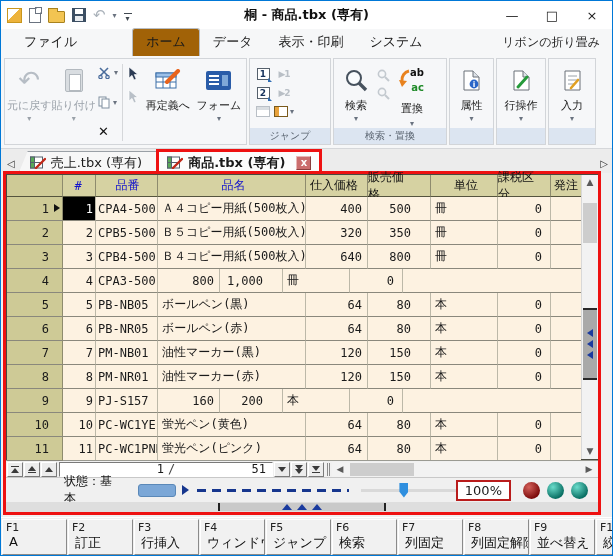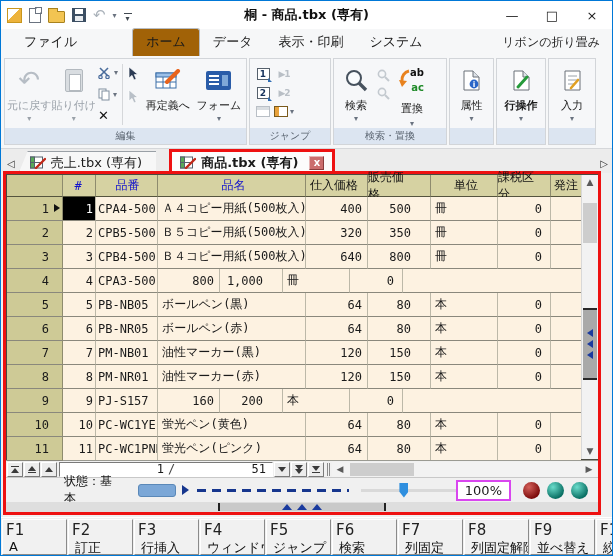--- a/index.html
+++ b/index.html
@@ -67,21 +67,21 @@
   .replace-icon { position:relative; width:26px; height:26px; }
   .replace-icon .ab { position:absolute; right:1px; top:0; font-size:10px; font-weight:bold; color:#111; }
   .replace-icon .ac { position:absolute; right:1px; bottom:0; font-size:10px; font-weight:bold; color:#1f8a28; }
 
   
   .doctabs { position:absolute; left:0; top:148px; width:611px; height:24px; background:#ececec; display:flex; align-items:flex-end; }
   .tab-scroll { font-size:10px; color:#333; padding:0 4px 4px 6px; }
   .tab-scroll.right { margin-left:auto; padding-right:4px; }
   .dtab { display:flex; align-items:center; gap:5px; height:22px; padding:0 14px 0 10px; background:#f7f7f7; border:1px solid #9aa0a6; border-bottom:none; font-size:13px; }
   .dtab.inactive { clip-path:polygon(9px 0, 100% 0, 100% 100%, 0 100%); border-right:none; }
-  .dtab.active { background:#fcfcfc; border:3px solid #e11; border-bottom:none; font-weight:bold; height:24px; padding:0 8px;margin-left:13px; }
+  .dtab.active { background:#fcfcfc; border:3px solid #e11; border-bottom:none; font-weight:bold; height:24px; padding:0 8px; }
   .tabicon { width:16px; height:13px; }
   .tabclose { width:15px; height:14px; margin-left:6px; background:#cb6d6d; border:1px solid; border-color:#e8b6b6 #8a3c3c #8a3c3c #e8b6b6; color:#fff; font-size:10px; font-weight:bold; line-height:12px; text-align:center; }
 
   
   .docarea { position:absolute; left:2px; top:170px; width:598px; height:344px; border:3px solid #e11; background:#f0f0f0; display:flex; flex-direction:column; }
   .tablewrap { height:286px; display:flex; border:1px solid #4a4a40; border-right:none; }
   .grid { width:575px; display:flex; flex-direction:column; background:#fdf2e1; }
   .thead { display:flex; height:22px; background:#d6d2a2; }
   .thead .cell { border-right:1px solid #8e8b6e; border-bottom:1px solid #55543e; display:flex; align-items:center; justify-content:center; font-family:"DejaVu Sans Mono", monospace; font-size:12px; color:#111; }
   .thead .blue { color:#1313cc; }
@@ -126,35 +126,35 @@
   .hs-thumb { position:absolute; left:18px; top:1px; width:64px; height:13px; background:#cdcdcd; }
 
   
   .statusbar { height:25px; background:#f0f0f0; border-top:1px solid #c8c8c8; display:flex; align-items:center;padding-left:44px; }
   .st-label { font-size:12px; color:#111; padding-left:14px; }
   .st-chip { width:44px; height:13px; background:#7ba7d7; border:1px solid #5a88b8; border-radius:3px; margin-left:22px; }
   .st-play { width:0; height:0; border-top:5px solid transparent; border-bottom:5px solid transparent; border-left:7px solid #16368e; margin-left:6px; }
   .st-dashes { width:178px; height:3px; margin-left:8px; background:repeating-linear-gradient(90deg,#16368e 0 9px, transparent 9px 15px); }
   .st-slider { width:110px; height:3px; background:#d9d9d9; margin-left:12px; position:relative; }
   .st-slider .thumb { position:absolute; left:38px; top:-6px; width:9px; height:15px; background:#2f8fdf; clip-path:polygon(0 0,100% 0,100% 62%,50% 100%,0 62%); }
-  .st-zoom { margin-left:auto; background:#fff; border:2px solid #d946ef; font-size:13px; padding:0 7px; line-height:17px; }
+  .st-zoom { margin-left:auto; background:#fff; border:2px solid #b91c1c; font-size:13px; padding:0 7px; line-height:17px; }
   .st-lights { display:flex; gap:7px; margin:0 10px 0 12px; }
   .light { width:17px; height:17px; border-radius:50%; }
   .l-red { background:radial-gradient(circle at 35% 30%, #d4605a, #7c0a0a 72%); }
   .l-teal { background:radial-gradient(circle at 35% 30%, #6adccb, #086e62 72%); }
 
   
   .splitstrip { flex:1; background:#dedede; display:flex; align-items:center; justify-content:center; }
   .split-handle { width:168px; height:8px; background:#c9c9c9; border-left:2px solid #222; border-right:2px solid #222; display:flex; align-items:center; justify-content:center; gap:5px; }
   .split-handle .tri-up { width:0; height:0; border-left:5px solid transparent; border-right:5px solid transparent; border-bottom:6px solid #1a3a9e; }
 
   
   .fkeys { position:absolute; left:0; top:516px; width:611px; height:39px; background:#f0f0f0; border-top:1px solid #fff; display:flex; overflow:hidden; }
   .fkey { flex:0 0 65px; margin:1px 0 1px 1px; background:#f1f1f1; border:1px solid; border-color:#ffffff #8a8a8a #8a8a8a #ffffff; padding:1px 3px; overflow:hidden; }
-  .fkey .fk { font-size:15px; color:#222; display:block; }
+  .fkey .fk { font-size:11px; color:#222; display:block; }
   .fkey .fl { font-size:13px; color:#111; display:block; padding-left:3px; white-space:nowrap; }
 
   svg { display:block; }
 </style>
 </head>
 <body>
 
 <div class="window">
 
   <div class="titlebar">
@@ -246,21 +246,20 @@
           <span class="lbl">再定義へ</span>
         </div>
         <div class="rbtn" style="width:52px;">
           <div class="bigicon">
               <div class="icon-form"></div>
             </div>
           <span class="lbl">フォーム</span>
             <span class="dd">▾</span>
         </div>
       </div>
-      <div class="rg-label">編集</div>
     </div>
 
     <div class="rgroup" style="width:82px;">
       <div class="rg-content">
         <div class="jumpgrid">
           <div class="jnum">1</div>
           <div class="jplay">▶<b>1</b></div>
           <div class="jnum">2</div>
           <div class="jplay">▶<b>2</b></div>
           <div class="jtable-gray"></div>
@@ -326,21 +325,21 @@
           </div>
           <span class="lbl">属性</span>
             <span class="dd">▾</span>
         </div>
       </div>
       <div class="rg-label"></div>
     </div>
 
     <div class="rgroup" style="width:50px;">
       <div class="rg-content">
-        <div class="rbtn" style="width:100%;font-weight:bold;">
+        <div class="rbtn" style="width:100%;">
           <div class="bigicon">
             <svg width="17" height="21" viewBox="0 0 17 21">
               <path d="M1 1 h9 l6 6 v13 h-15 z" fill="#fff" stroke="#6a7078"></path>
               <path d="M10 1 v6 h6" fill="#dde2e7" stroke="#6a7078"></path>
               <line x1="5" y1="17" x2="14" y2="7" stroke="#259a3a" stroke-width="3" stroke-linecap="round"></line>
             </svg>
           </div>
           <span class="lbl">行操作</span>
             <span class="dd">▾</span>
         </div>

